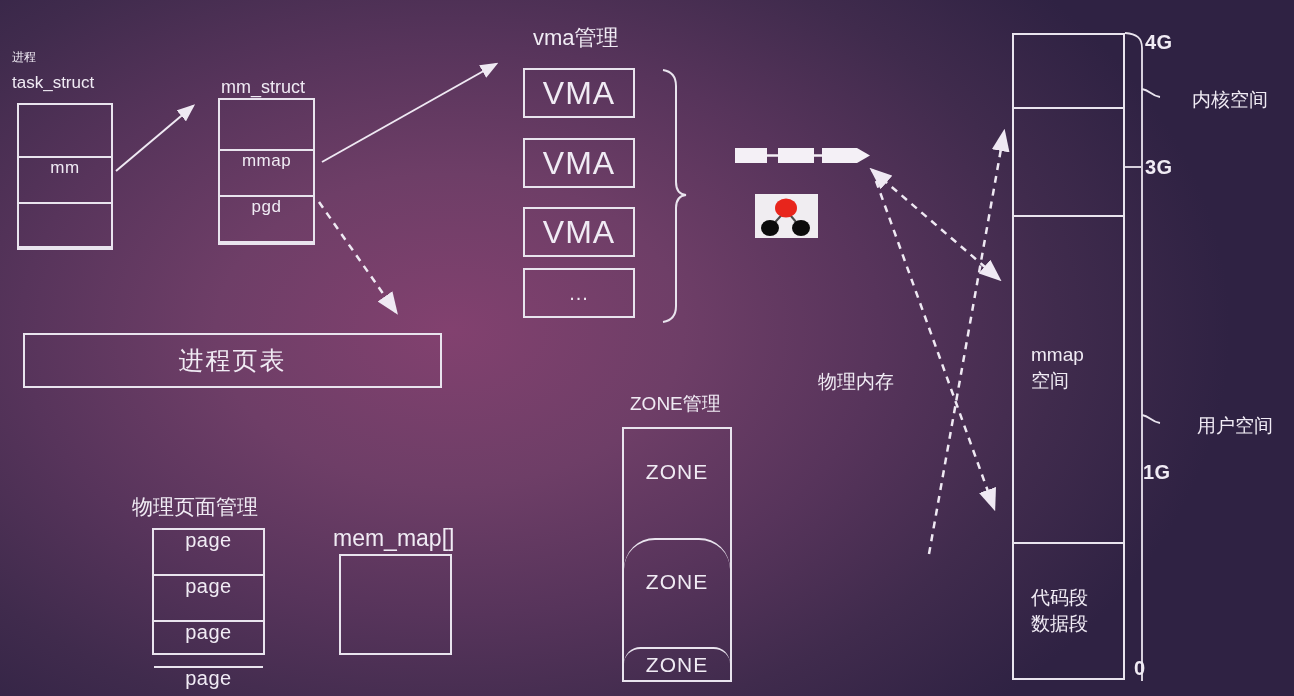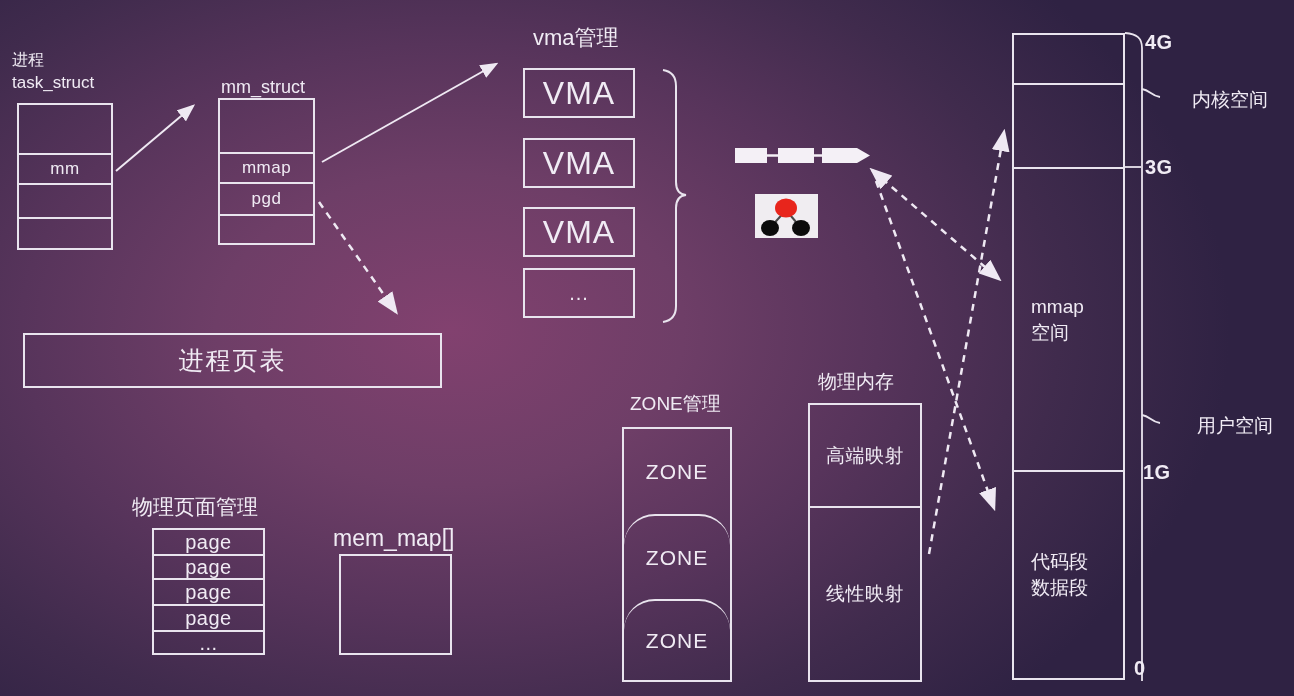--- a/index.html
+++ b/index.html
@@ -5,21 +5,21 @@
   html,body{margin:0;padding:0;background:#1d1527;}
   .stage{
     position:relative;width:1294px;height:696px;overflow:hidden;
     background:radial-gradient(ellipse 780px 520px at 450px 330px,
       #82416f 0%, #6e3e67 30%, #57345b 55%, #402b4d 78%, #2f2243 100%);
     font-family:"Liberation Sans","DejaVu Sans",sans-serif;
     color:#f0ebf4;
   }
   .lbl{position:absolute;white-space:pre-line;line-height:1.25;}
   .box{position:absolute;border:2px solid #e9e4ee;box-sizing:border-box;
-       display:flex;flex-direction:column;}
+       display:flex;flex-direction:column;gap:24px;}
   .row{display:flex;align-items:center;justify-content:center;
        box-sizing:border-box;font-size:17px;letter-spacing:.5px;}
   .bt{border-top:2px solid #e9e4ee;}
   .grow{flex:1;}
   .vma-box{position:absolute;left:523px;width:112px;height:50px;
        border:2px solid #e9e4ee;box-sizing:border-box;display:flex;
        align-items:center;justify-content:center;font-size:32px;letter-spacing:1px;}
   .sec{display:flex;align-items:center;box-sizing:border-box;
        padding-left:17px;font-size:19px;white-space:pre-line;line-height:1.35;}
   .zrow{font-size:21px;letter-spacing:1px;border-radius:31px;}
@@ -67,21 +67,21 @@
     <g>
       <rect x="755" y="194" width="63" height="44" fill="#f0edf1"></rect>
       <line x1="786" y1="210" x2="770" y2="228" stroke="#4a4a4a" stroke-width="2"></line>
       <line x1="786" y1="210" x2="801" y2="228" stroke="#4a4a4a" stroke-width="2"></line>
       <ellipse cx="786" cy="208" rx="11" ry="9.5" fill="#e8251c"></ellipse>
       <ellipse cx="770" cy="228" rx="9" ry="8" fill="#0b0b0b"></ellipse>
       <ellipse cx="801" cy="228" rx="9" ry="8" fill="#0b0b0b"></ellipse>
     </g>
   </svg>
 
-  <div class="lbl" style="left:12px;top:50px;font-size:16px">进程</div>
+  <div class="lbl" style="left:12px;top:50px;font-size:12px">进程</div>
   <div class="lbl" style="left:12px;top:72px;font-size:17px">task_struct</div>
   <div class="box" style="left:17px;top:103px;width:96px;height:147px">
     <div class="row" style="height:48px"></div>
     <div class="row bt" style="height:30px">mm</div>
     <div class="row bt" style="height:34px"></div>
     <div class="row bt grow"></div>
   </div>
 
   <div class="lbl" style="left:221px;top:76px;font-size:18px">mm_struct</div>
   <div class="box" style="left:218px;top:98px;width:97px;height:147px">
@@ -112,24 +112,20 @@
   <div class="box" style="left:339px;top:554px;width:113px;height:101px"></div>
 
   <div class="lbl" style="left:630px;top:392px;font-size:19px">ZONE管理</div>
   <div class="box" style="left:622px;top:427px;width:110px;height:255px">
     <div class="row zrow" style="height:85px">ZONE</div>
     <div class="row zrow bt" style="height:85px">ZONE</div>
     <div class="row zrow bt grow">ZONE</div>
   </div>
 
   <div class="lbl" style="left:818px;top:370px;font-size:19px">物理内存</div>
-  <div class="box" style="left:808px;top:403px;width:114px;height:279px">
-    <div class="row" style="height:101px;font-size:19px">高端映射</div>
-    <div class="row bt grow" style="font-size:19px">线性映射</div>
-  </div>
 
   <div class="box" style="left:1012px;top:33px;width:113px;height:647px">
     <div class="sec" style="height:48px"></div>
     <div class="sec bt" style="height:84px"></div>
     <div class="sec bt" style="height:303px">mmap
 空间</div>
     <div class="sec bt grow">代码段
 数据段</div>
   </div>
 

